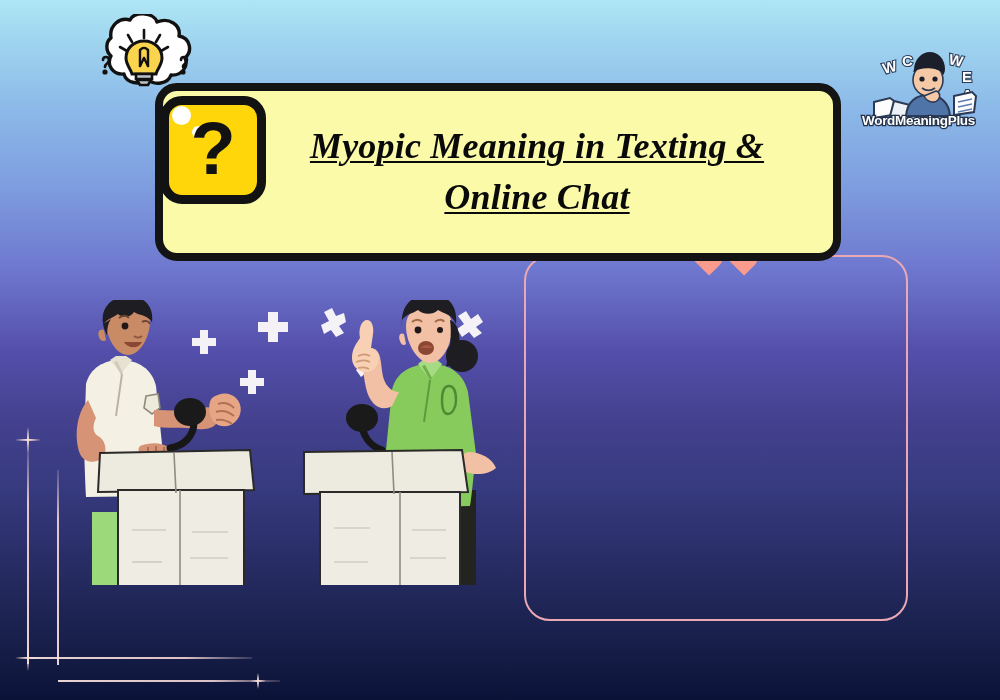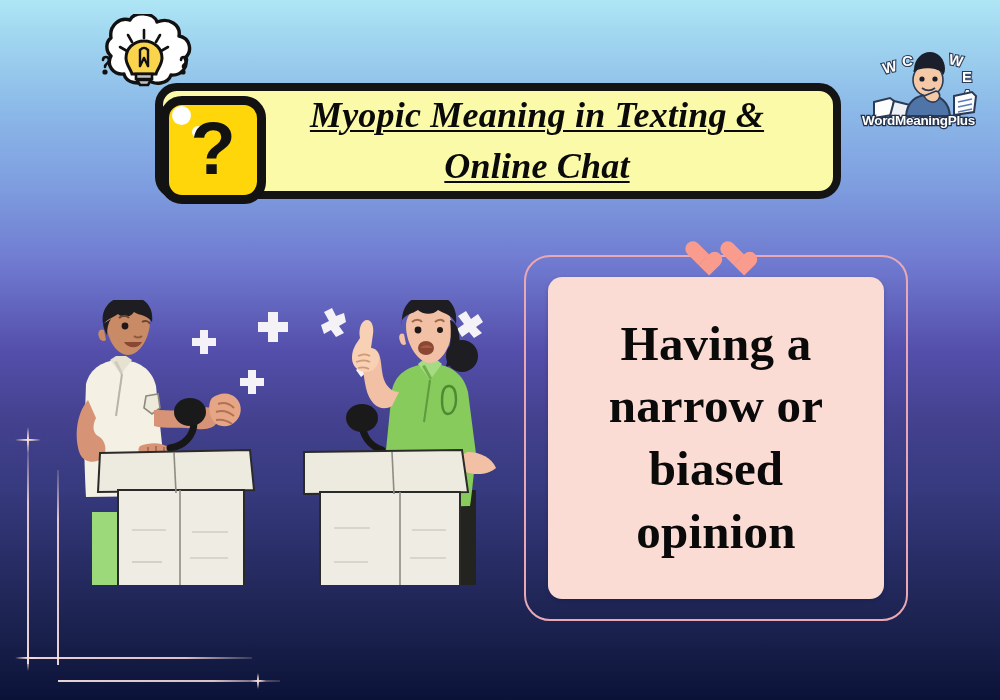--- a/index.html
+++ b/index.html
@@ -93,21 +93,21 @@
   #qbadge .dot-lg, #qbadge .dot-sm {
     position:absolute;
     background:#fff; border-radius:50%;
   }
   #qbadge .dot-lg { width:19px; height:19px; left:3px; top:1px; }
   #qbadge .dot-sm { width:12px; height:12px; left:23px; top:21px; }
 
   
   #banner {
     position:absolute; left:155px; top:83px;
-    width:686px; height:116px;
+    width:686px; height:178px;
     background:#FAFAA8;
     border:8px solid #141414;
     border-radius:22px;
     z-index:5;
     display:flex; align-items:center; justify-content:center;
   }
   #banner .title {
     padding-left:92px; padding-right:14px;
     text-align:center;
     font-family:"Liberation Serif", serif;
@@ -420,17 +420,14 @@
     </svg>
   </div>
 
   <div id="pinkframe">
     <div id="hearts">
       <div class="heart"></div>
       <div class="heart"></div>
     </div>
   </div>
 
-  <div id="pinkcard">
-    <div class="defn">Having a narrow or biased opinion</div>
-  </div>
 
 </div>
 
 </body></html>

